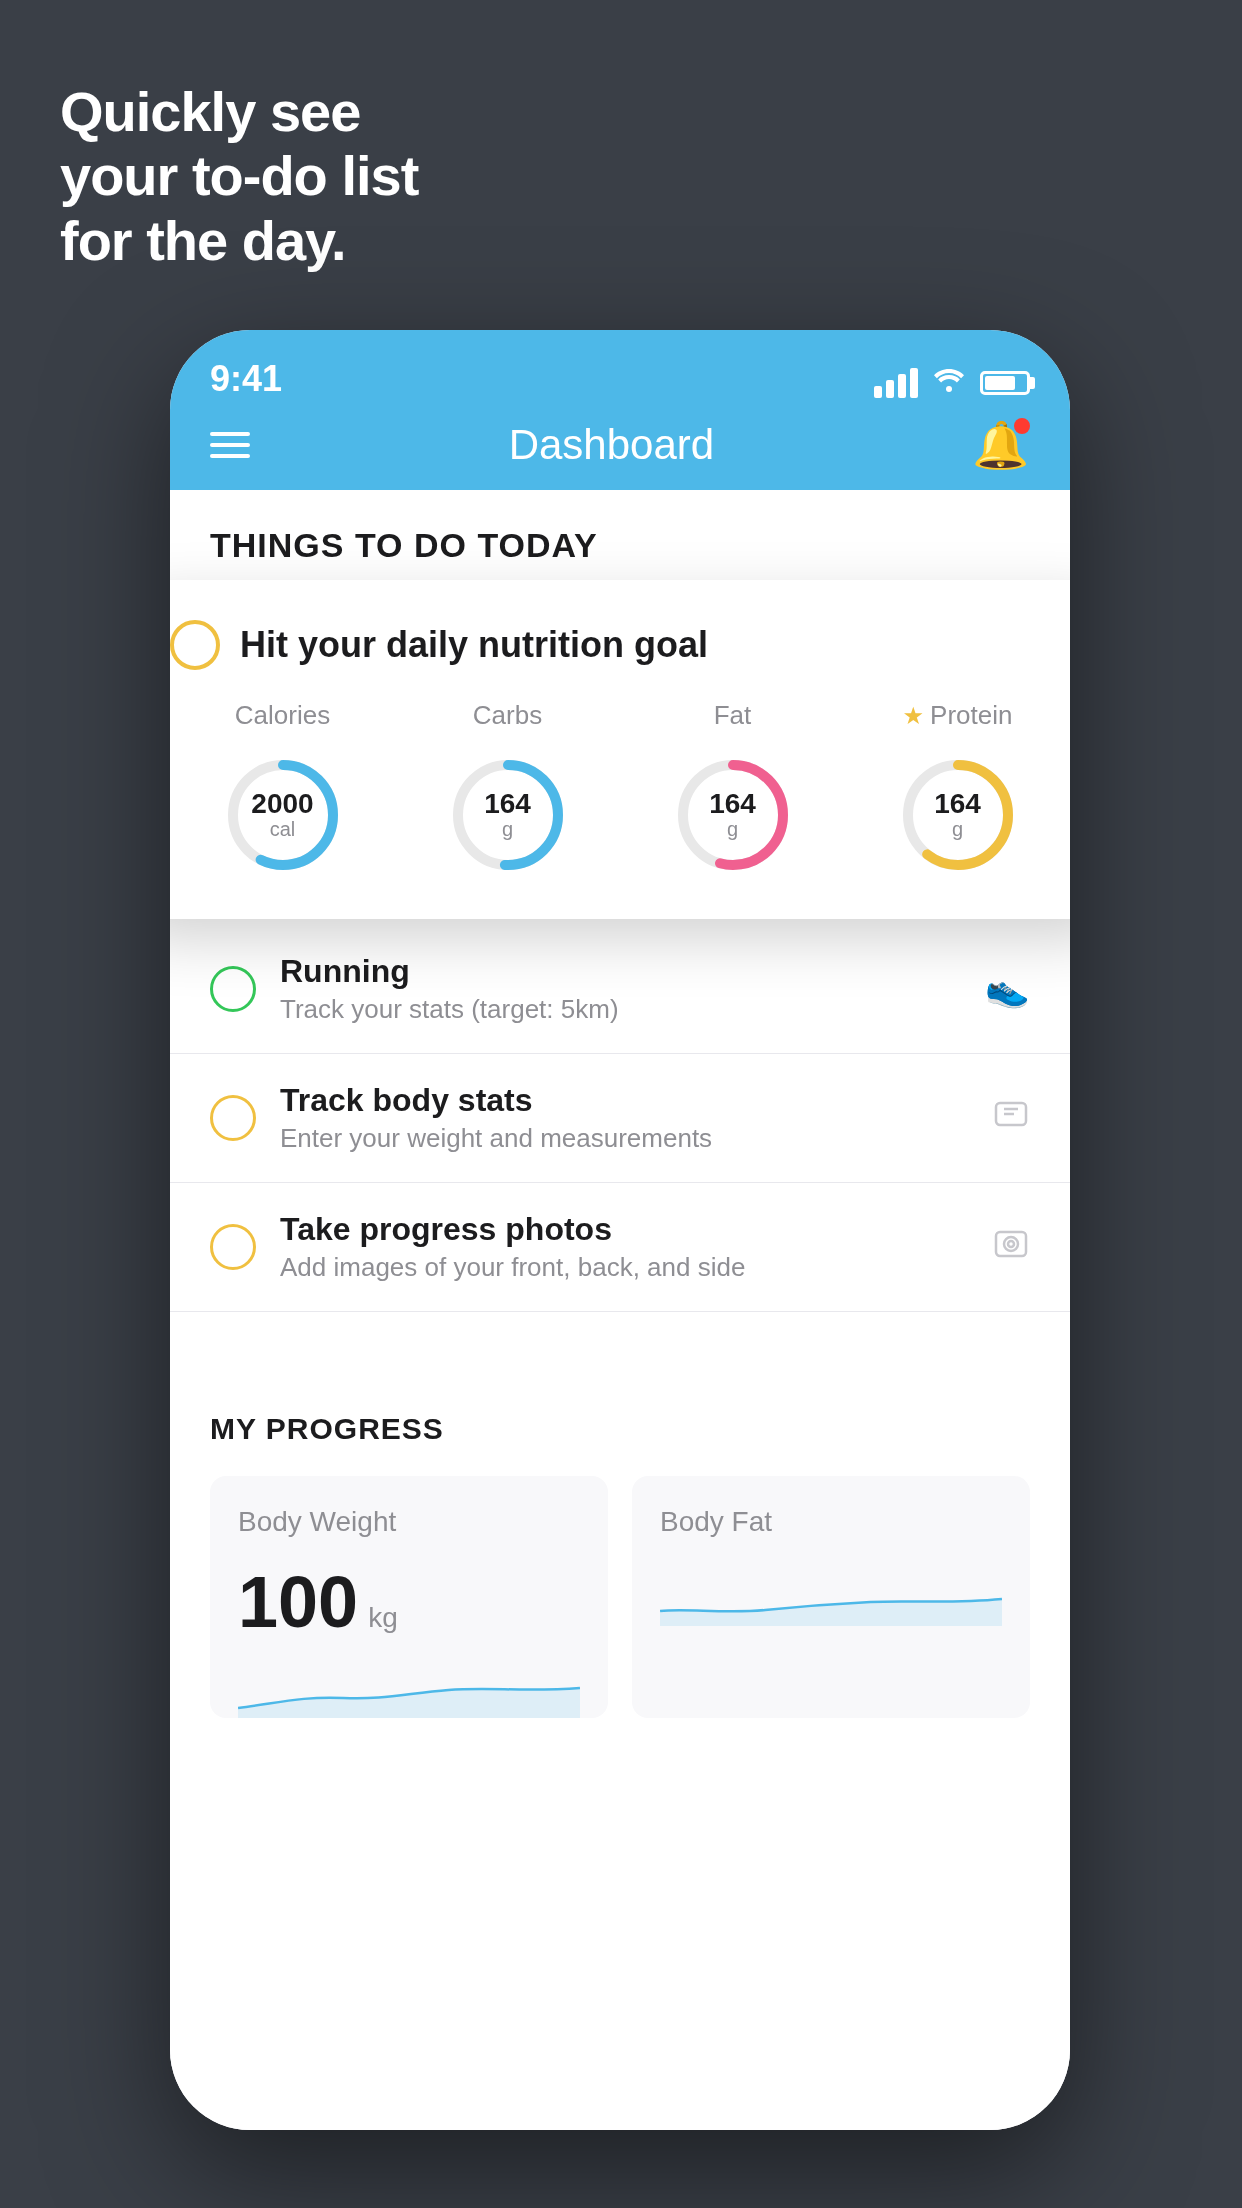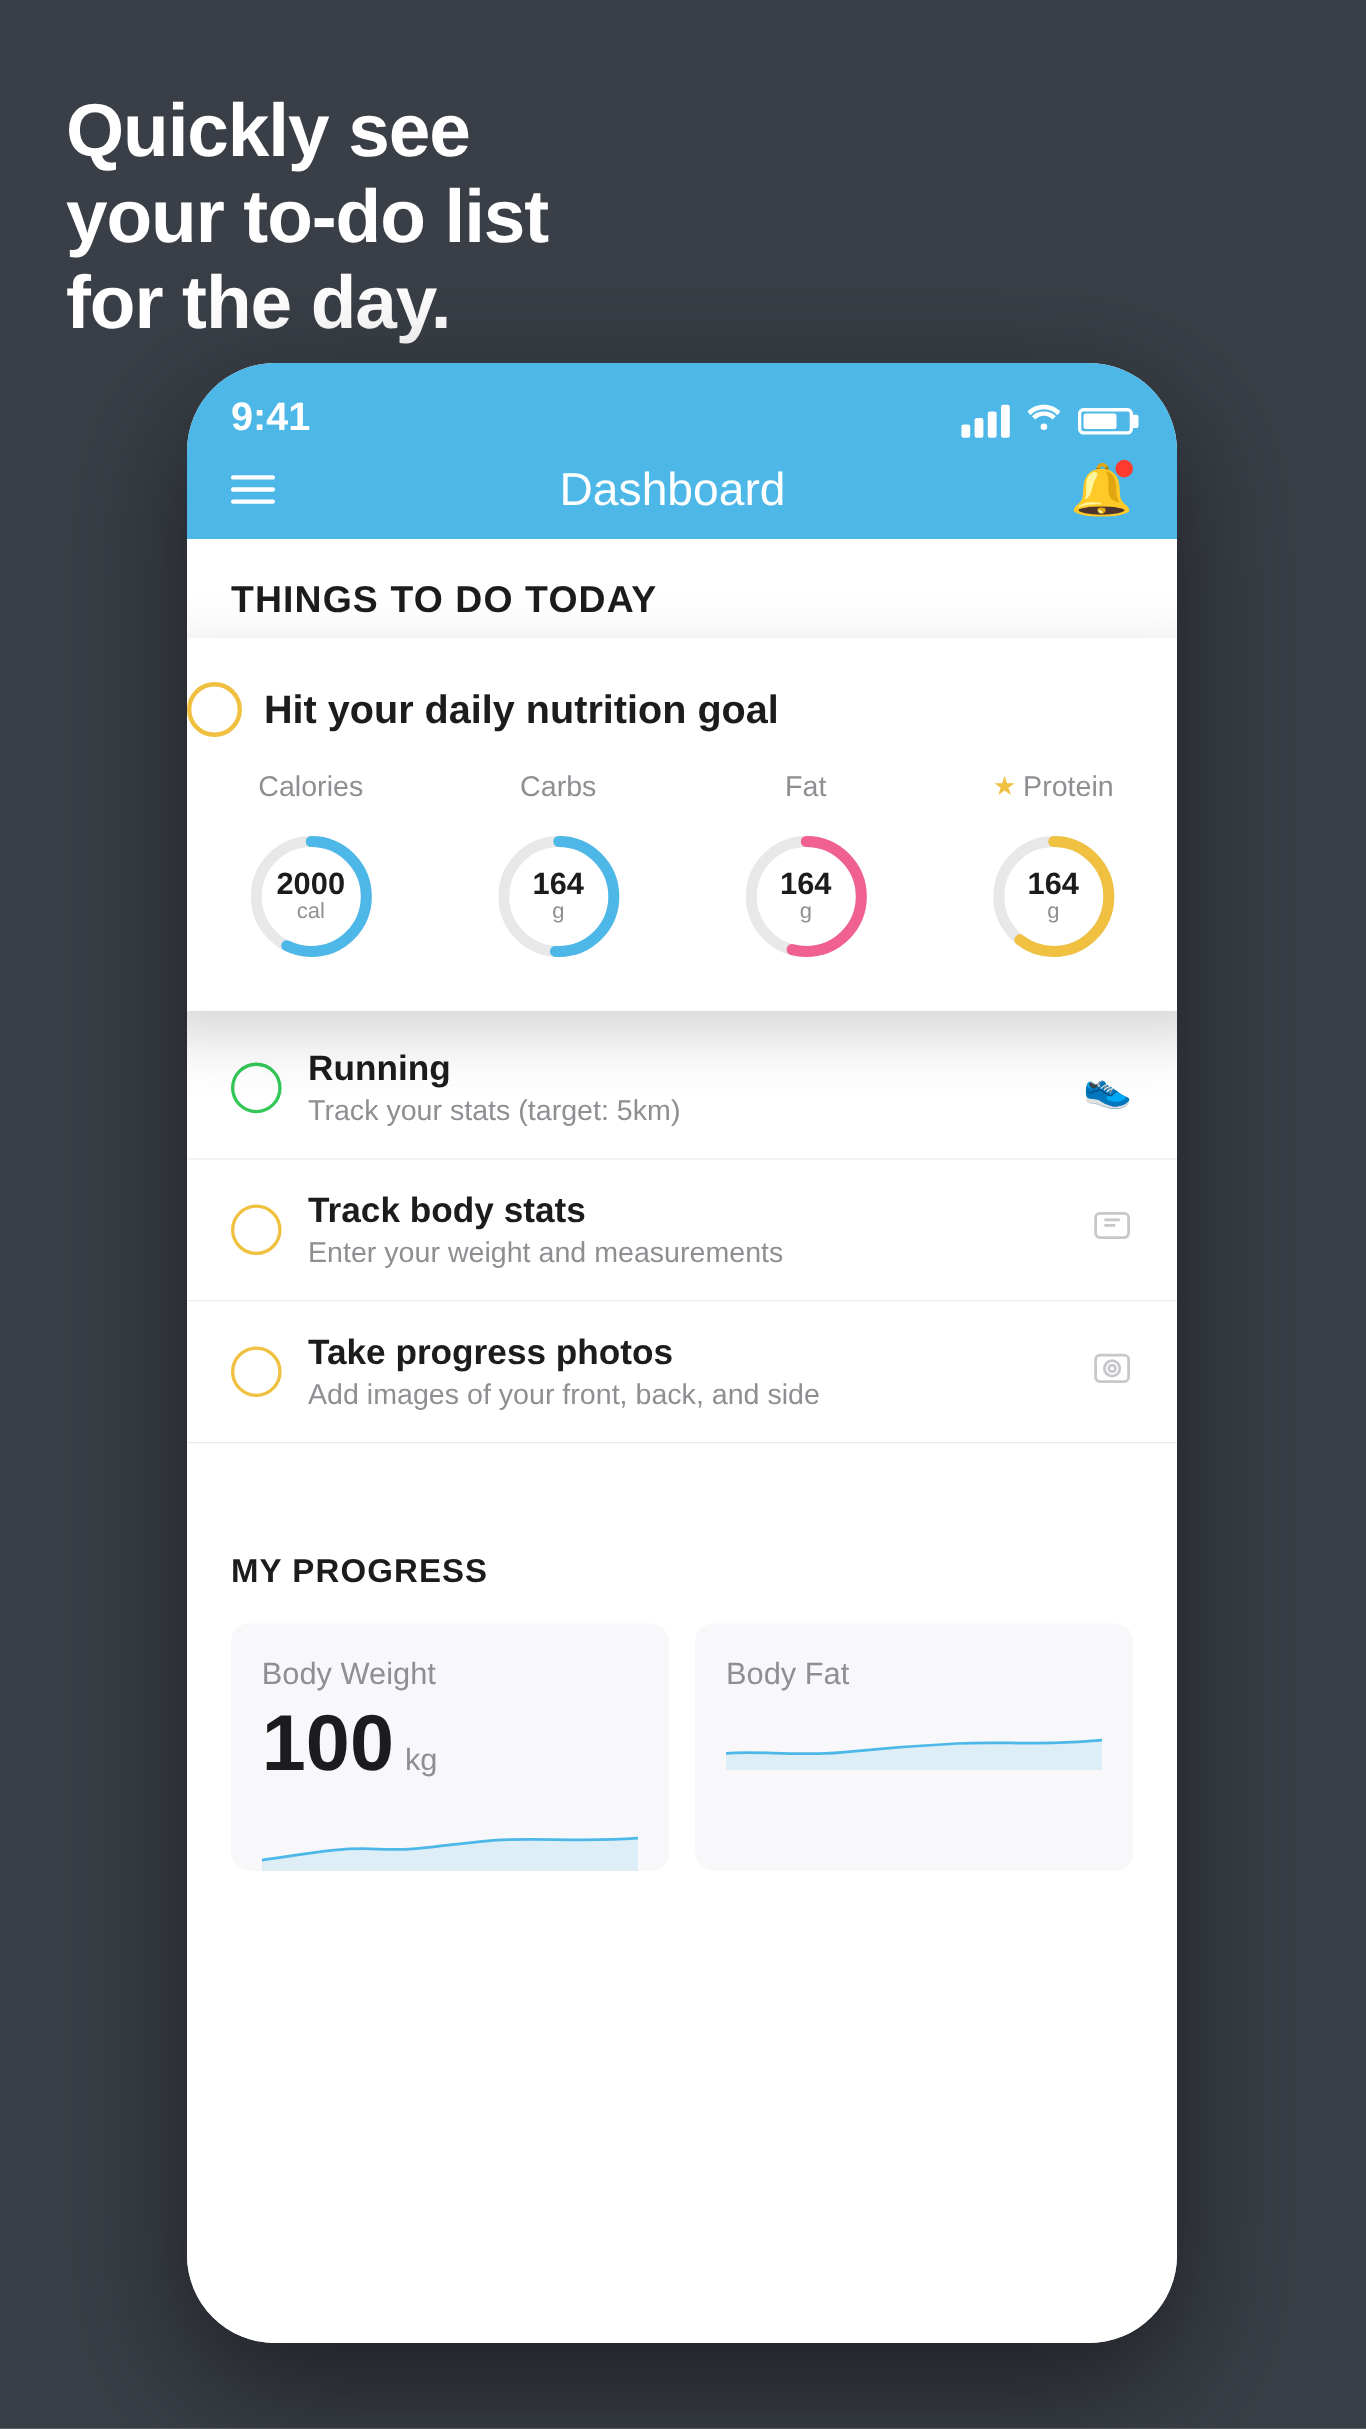--- a/index.html
+++ b/index.html
@@ -11,21 +11,21 @@
       overflow: hidden;
       position: relative;
     }
 
     
     .headline {
       position: absolute;
       top: 80px;
       left: 60px;
       color: #ffffff;
-      font-size: 68px;
+      font-size: 56px;
       font-weight: 800;
       line-height: 1.15;
       letter-spacing: -1px;
     }
 
     
     .phone {
       position: absolute;
       top: 330px;
       left: 170px;
@@ -303,21 +303,21 @@
       flex: 1;
       background: #f8f8fa;
       border-radius: 16px;
       padding: 30px 28px 0;
       overflow: hidden;
     }
     .progress-card-title {
       font-size: 28px;
       color: #8e8e93;
       font-weight: 500;
-      margin-bottom: 11px;
+      margin-bottom: 28px;
     }
     .progress-value-row {
       display: flex;
       align-items: baseline;
       gap: 10px;
       margin-bottom: 20px;
     }
     .progress-number {
       font-size: 72px;
       font-weight: 700;

